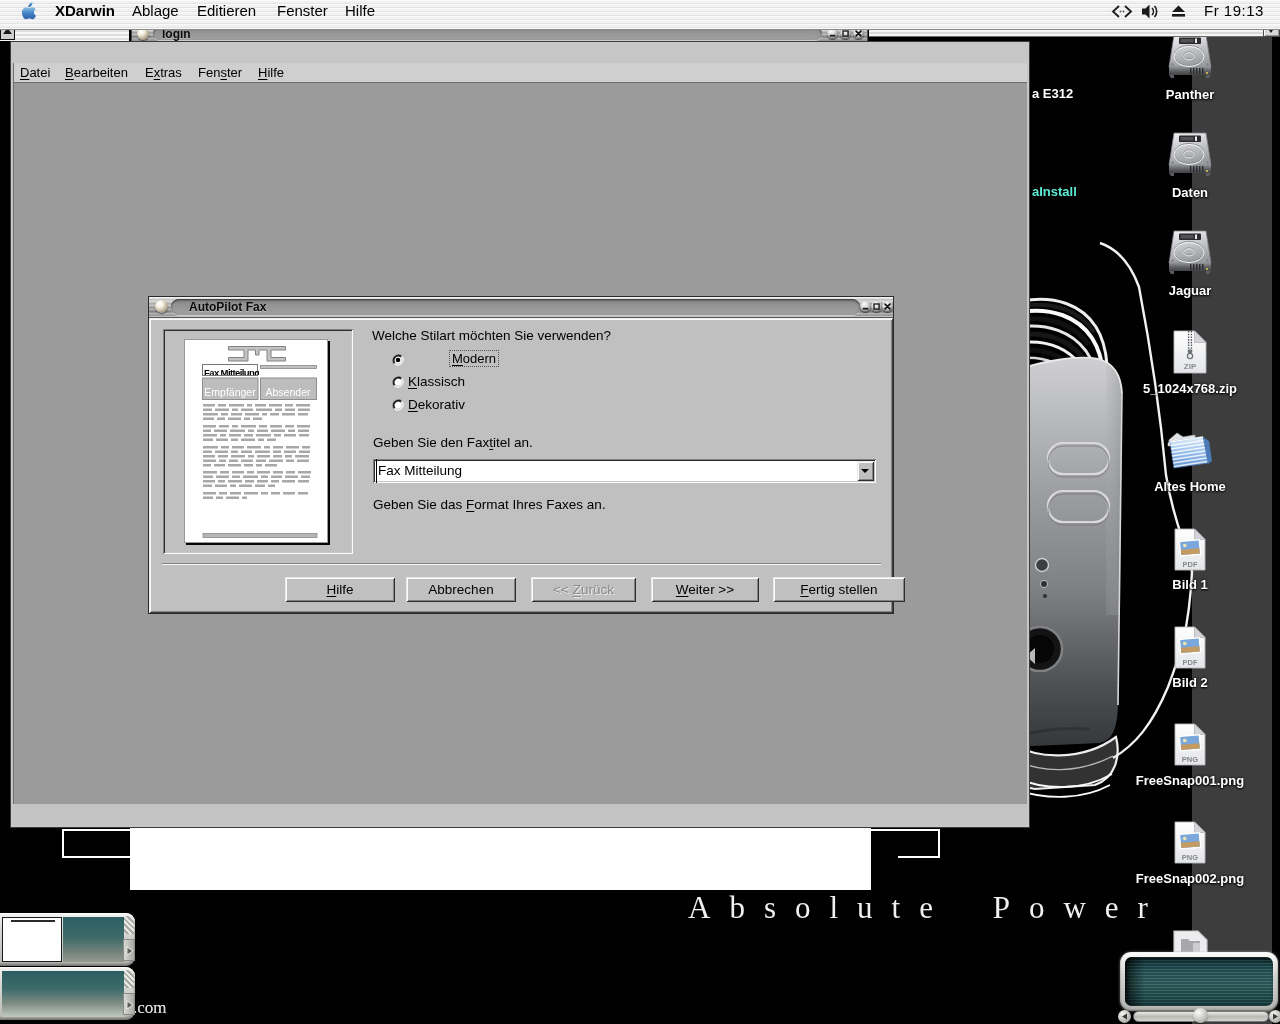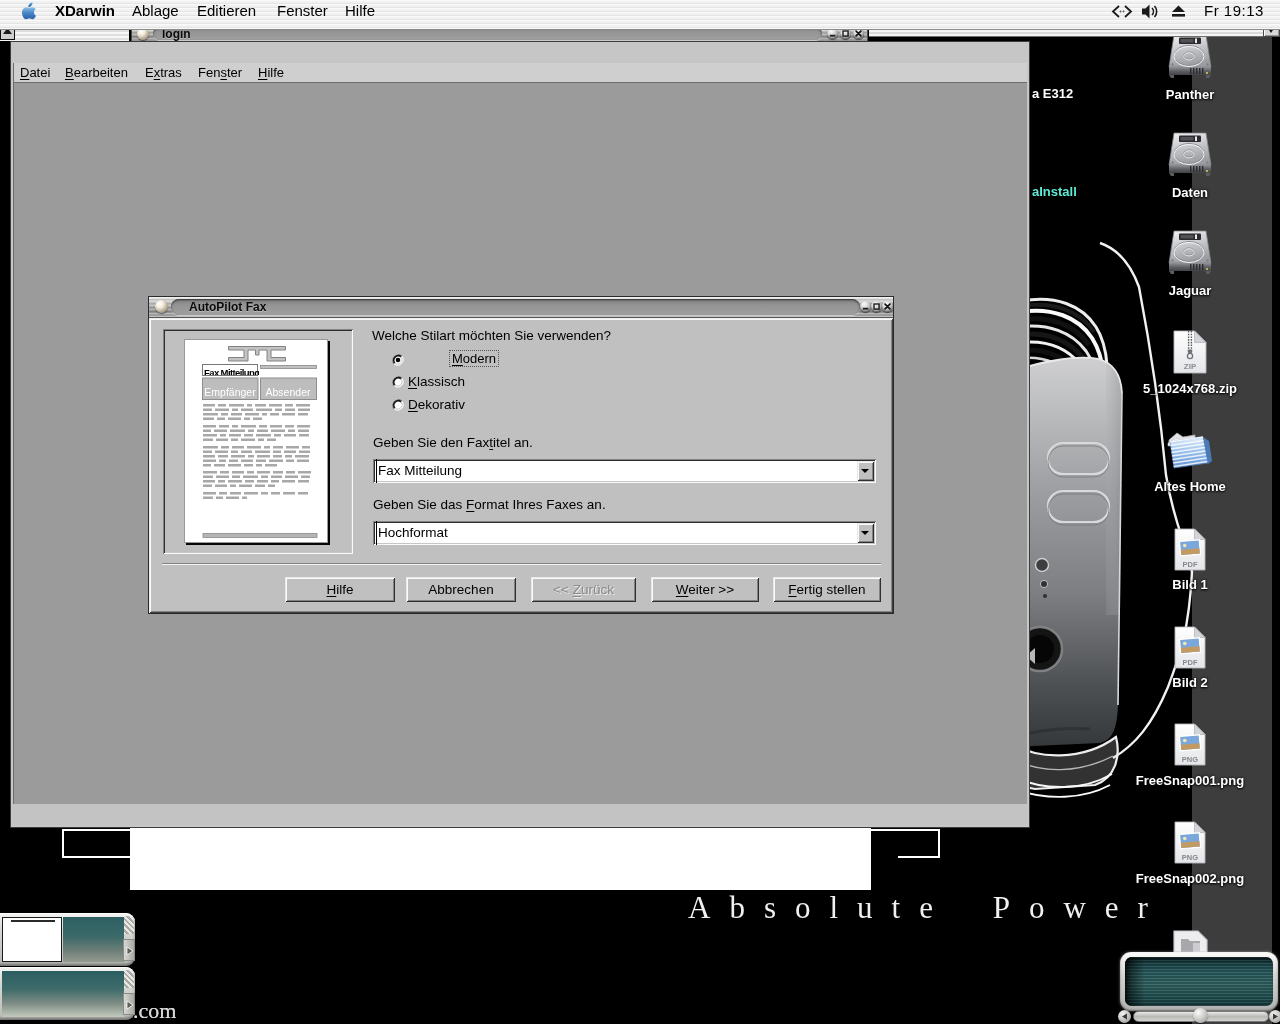--- a/index.html
+++ b/index.html
@@ -92,21 +92,21 @@
 </svg>
 <div class="abs" style="left:130px;top:828px;width:741px;height:62px;background:#fff;"></div>
 <div class="abs" style="left:62px;top:829px;width:68px;height:2px;background:#fff;"></div>
 <div class="abs" style="left:62px;top:829px;width:2px;height:29px;background:#fff;"></div>
 <div class="abs" style="left:62px;top:856px;width:68px;height:2px;background:#fff;"></div>
 <div class="abs" style="left:871px;top:829px;width:69px;height:2px;background:#fff;"></div>
 <div class="abs" style="left:938px;top:829px;width:2px;height:29px;background:#fff;"></div>
 <div class="abs" style="left:898px;top:856px;width:42px;height:2px;background:#fff;"></div>
 <div class="abs" style="left:688px;top:890px;width:480px;font-family:'Liberation Serif',serif;
   font-size:31px;color:#f0f0f0;letter-spacing:19px;word-spacing:14px;">Absolute Power</div>
-<div class="abs" style="left:133px;top:998px;font-family:'Liberation Serif',serif;font-size:22px;color:#d6d6d6;text-shadow:0 0 0.5px #d6d6d6;">.com</div>
+<div class="abs" style="left:133px;top:998px;font-family:'Liberation Serif',serif;font-size:17px;color:#d6d6d6;text-shadow:0 0 0.5px #d6d6d6;">.com</div>
 
 <div class="abs" style="left:1032px;top:86px;color:#fff;font-size:13px;font-weight:bold;text-shadow:0 1px 2px #000;">a E312</div>
 <div class="abs" style="left:1032px;top:184px;color:#5eead4;font-size:13px;font-weight:bold;text-shadow:0 1px 2px #000;">aInstall</div>
 <svg width="0" height="0" style="position:absolute">
     <defs>
 <linearGradient id="hdtop" x1="0" y1="0" x2="0.25" y2="1">
         <stop offset="0" stop-color="#f2f2f4"></stop>
         <stop offset="0.45" stop-color="#cbccd0"></stop>
         <stop offset="1" stop-color="#9b9da1"></stop>
       </linearGradient>
@@ -545,35 +545,27 @@
     <div style="position:absolute;left:224px;top:117px;font-size:13.5px;line-height:15px;">Geben Sie den Fax<u>t</u>itel an.</div>
     <div class="sunken2" style="position:absolute;left:224px;top:141px;width:503px;height:24px;background:#fff;">
       <div style="position:absolute;left:3px;top:0;width:460px;height:24px;line-height:24px;font-size:13.5px;border-left:1px solid #000;padding-left:1px;">Fax Mitteilung</div>
       <div class="btn" style="left:484px;top:2px;width:17px;height:20px;line-height:20px;">
         <svg width="15" height="18">
             <polygon points="4,8 12,8 8,12" fill="#000"></polygon>
           </svg>
         </div>
     </div>
     <div style="position:absolute;left:224px;top:179px;font-size:13.5px;line-height:15px;">Geben Sie das <u>F</u>ormat Ihres Faxes an.</div>
-    <div class="sunken2" style="position:absolute;left:224px;top:203px;width:503px;height:24px;background:#fff;">
-      <div style="position:absolute;left:3px;top:0;width:460px;height:24px;line-height:24px;font-size:13.5px;border-left:1px solid #000;padding-left:1px;">Hochformat</div>
-      <div class="btn" style="left:484px;top:2px;width:17px;height:20px;line-height:20px;">
-        <svg width="15" height="18">
-            <polygon points="4,8 12,8 8,12" fill="#000"></polygon>
-          </svg>
-        </div>
-    </div>
     <div style="position:absolute;left:13px;top:245px;width:719px;height:2px;
       border-top:1px solid #828282;border-bottom:1px solid #f4f4f4;box-sizing:border-box;"></div>
     <div class="btn" style="left:136px;top:259px;width:110px;"><u>H</u>ilfe</div>
     <div class="btn" style="left:257px;top:259px;width:110px;">Abbrechen</div>
     <div class="btn" style="left:382px;top:259px;width:105px;color:#8a8a8a;text-shadow:1px 1px 0 #ececec;">&lt;&lt; <u>Z</u>urück</div>
     <div class="btn" style="left:502px;top:259px;width:108px;"><u>W</u>eiter &gt;&gt;</div>
-    <div class="btn" style="left:624px;top:259px;width:108px;"><u>F</u>ertig stellen</div>
+    <div class="btn" style="left:624px;top:259px;width:132px;"><u>F</u>ertig stellen</div>
   </div>
 </div>
 
 <div class="abs" style="left:-8px;top:913px;width:143px;height:53px;border-radius:0 9px 9px 0;
  background:linear-gradient(180deg,#f4f4f2 0,#d8d8d4 30%,#b8b8b4 100%);
  box-shadow:inset 0 1px 0 #fff, inset 0 -2px 3px rgba(60,60,60,.6), 0 1px 2px rgba(0,0,0,.7);">
  <div style="position:absolute;left:10px;top:4px;width:60px;height:45px;background:#fff;border:1.5px solid #1a1a1a;box-sizing:border-box;">
    <div style="position:absolute;left:8px;top:2px;width:44px;height:2px;background:#2a2a2a;"></div>
     </div>
  <div style="position:absolute;left:71px;top:4px;width:61px;height:45px;

